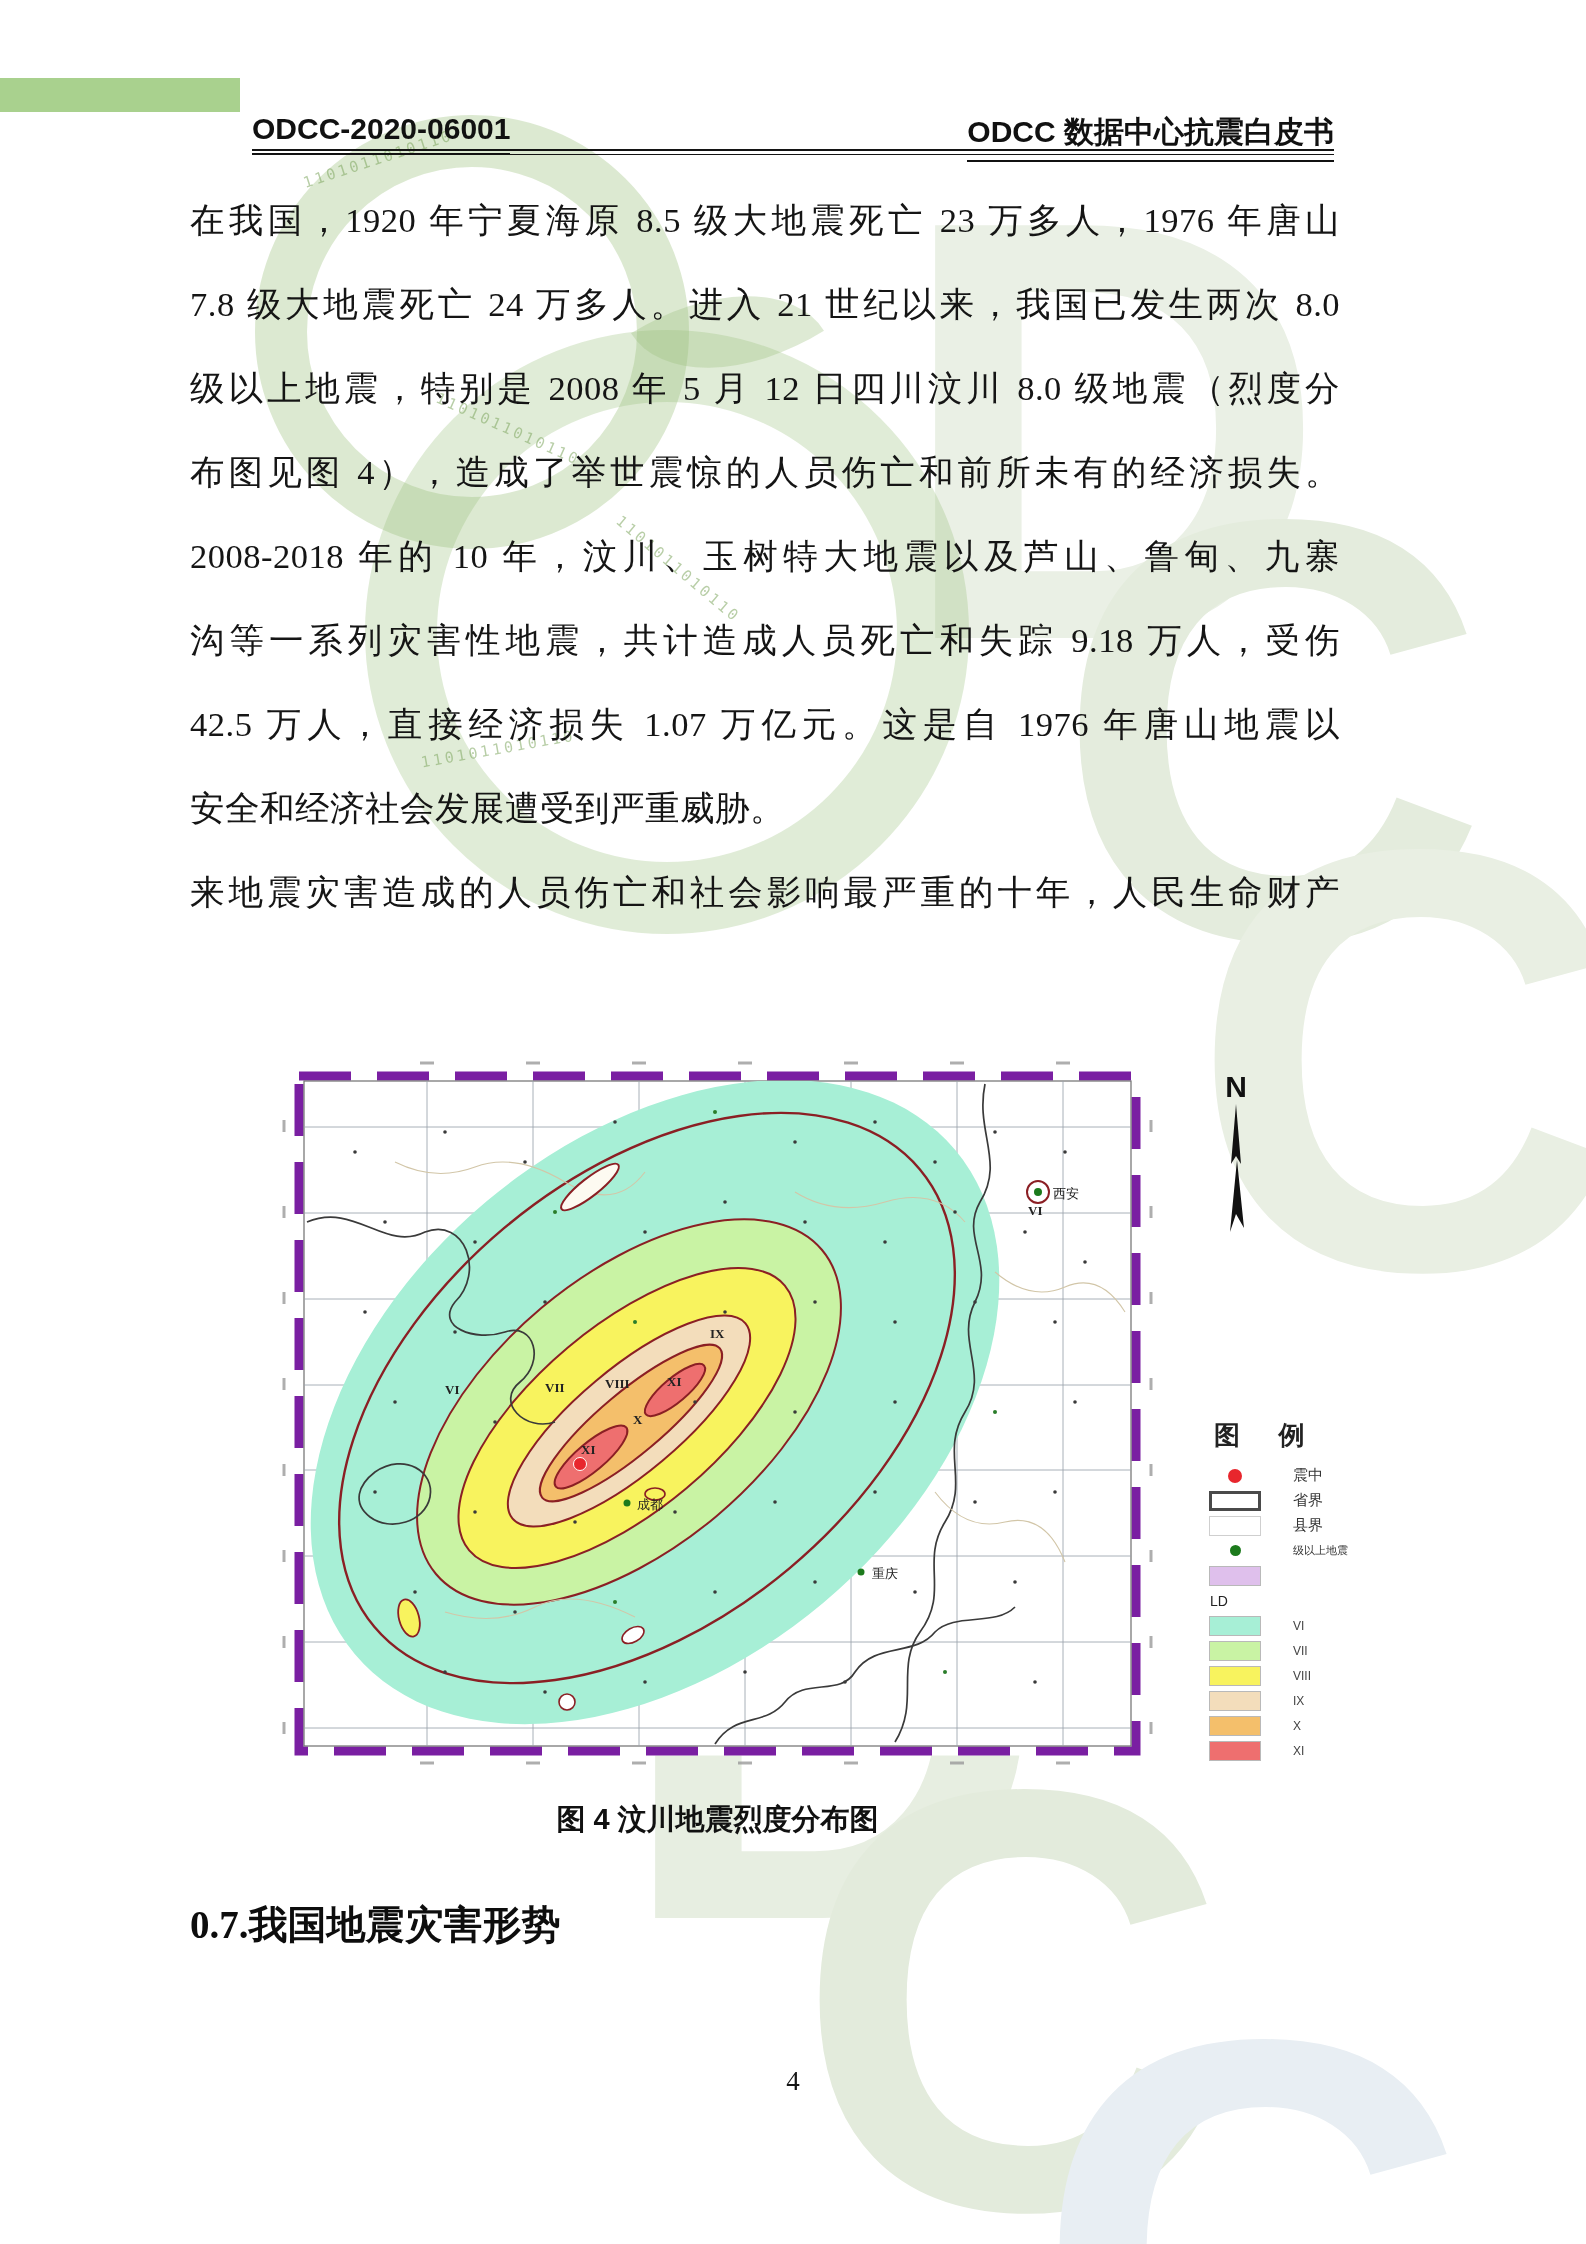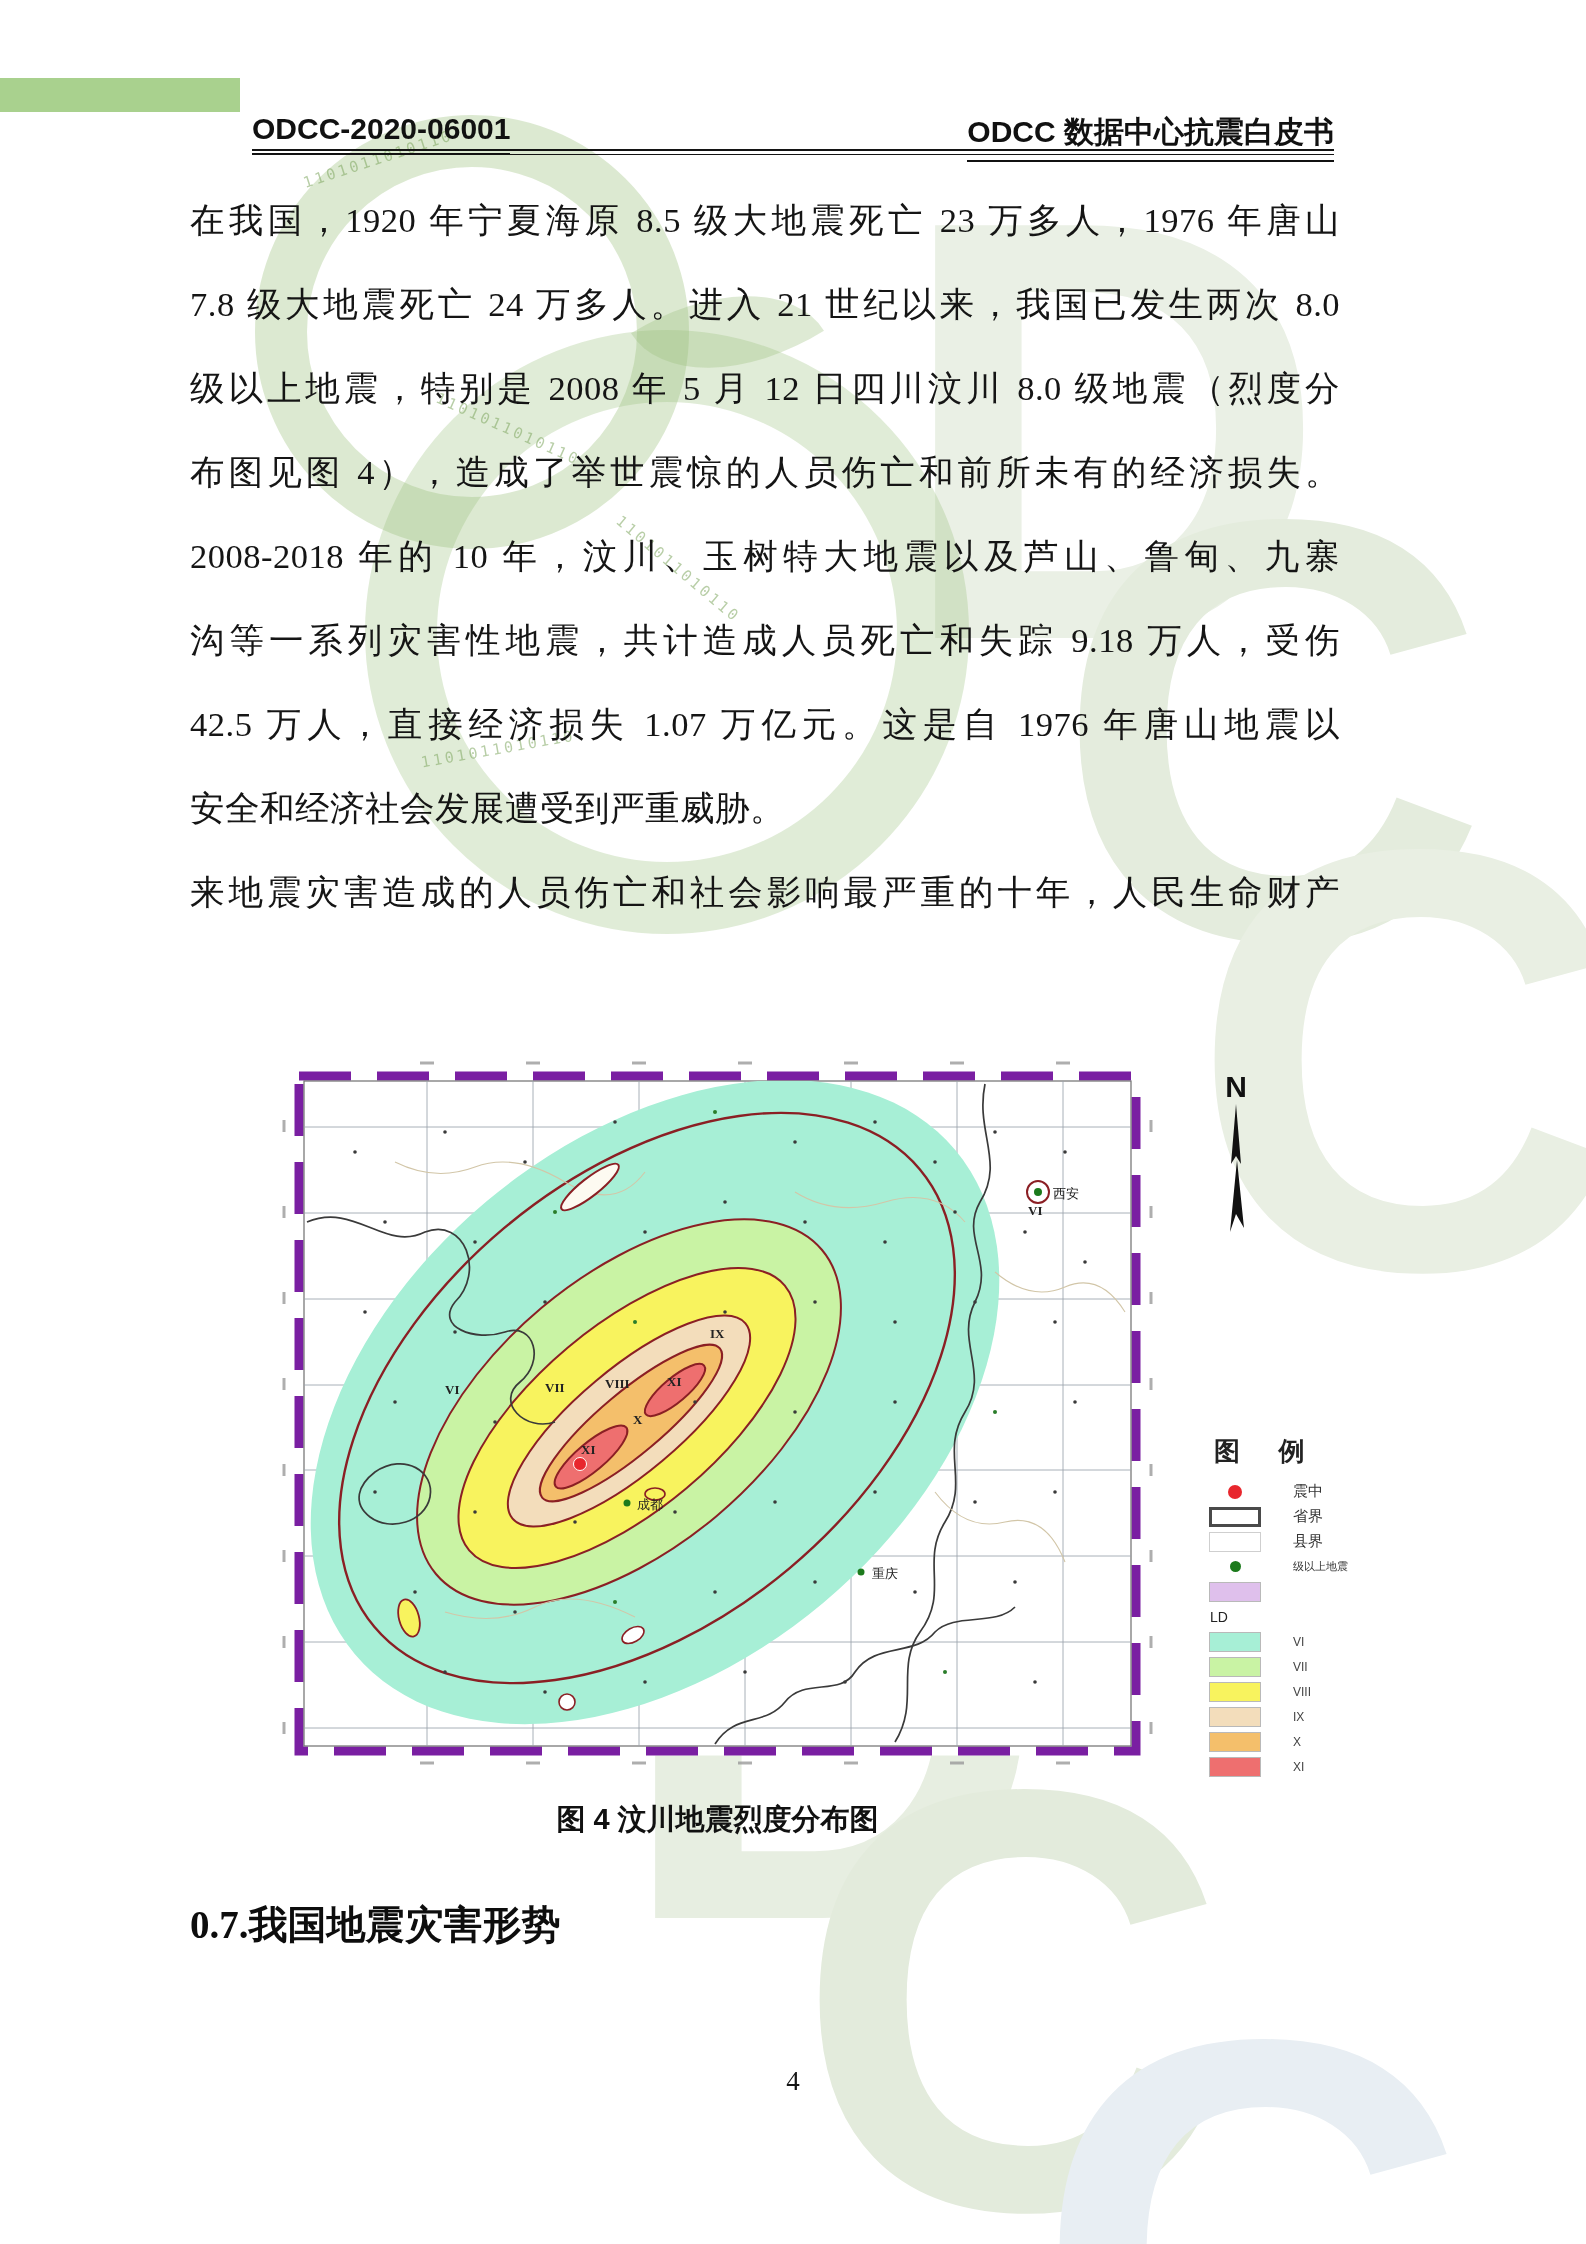--- a/index.html
+++ b/index.html
@@ -39,21 +39,21 @@
   .line{
     font-size:34.5px;line-height:84px;height:84px;white-space:nowrap;
     text-align:justify;text-align-last:justify;letter-spacing:.5px;
   }
   .line.last{text-align-last:left;}
   
   .map-svg{position:absolute;left:275px;top:1052px;z-index:2;}
   .north{position:absolute;left:1212px;top:1072px;width:48px;height:170px;z-index:2;text-align:center;}
   .north .n-label{font-family:"Liberation Sans","DejaVu Sans",sans-serif;font-weight:700;font-size:30px;color:#111;line-height:1;}
   .legend{position:absolute;left:1202px;top:1418px;width:225px;z-index:2;}
-  .legend-title{font-size:26px;font-weight:700;letter-spacing:16px;color:#222;margin:16px 0 10px 12px;white-space:nowrap;}
+  .legend-title{font-size:26px;font-weight:700;letter-spacing:16px;color:#222;margin:0 0 10px 12px;white-space:nowrap;}
   .lg-row{display:flex;align-items:center;height:25px;}
   .lg-sym{width:66px;display:flex;justify-content:center;align-items:center;flex:0 0 66px;}
   .lg-label{font-size:15px;color:#333;white-space:nowrap;margin-left:25px;}
   .lg-label.tiny{font-size:11px;}
   .lg-label.roman{font-size:12px;font-family:"Liberation Sans",sans-serif;color:#444;}
   .lg-label.ld{font-weight:400;font-size:14px;font-family:"Liberation Sans",sans-serif;color:#222;}
   .sw{width:52px;height:20px;border:1px solid #b9b9b9;box-sizing:border-box;background:#fff;}
   .sw-prov{border:3px solid #4a4a4a;}
   .sw-county{border:1px solid #cfcfcf;}
   .dot{border-radius:50%;display:inline-block;}

